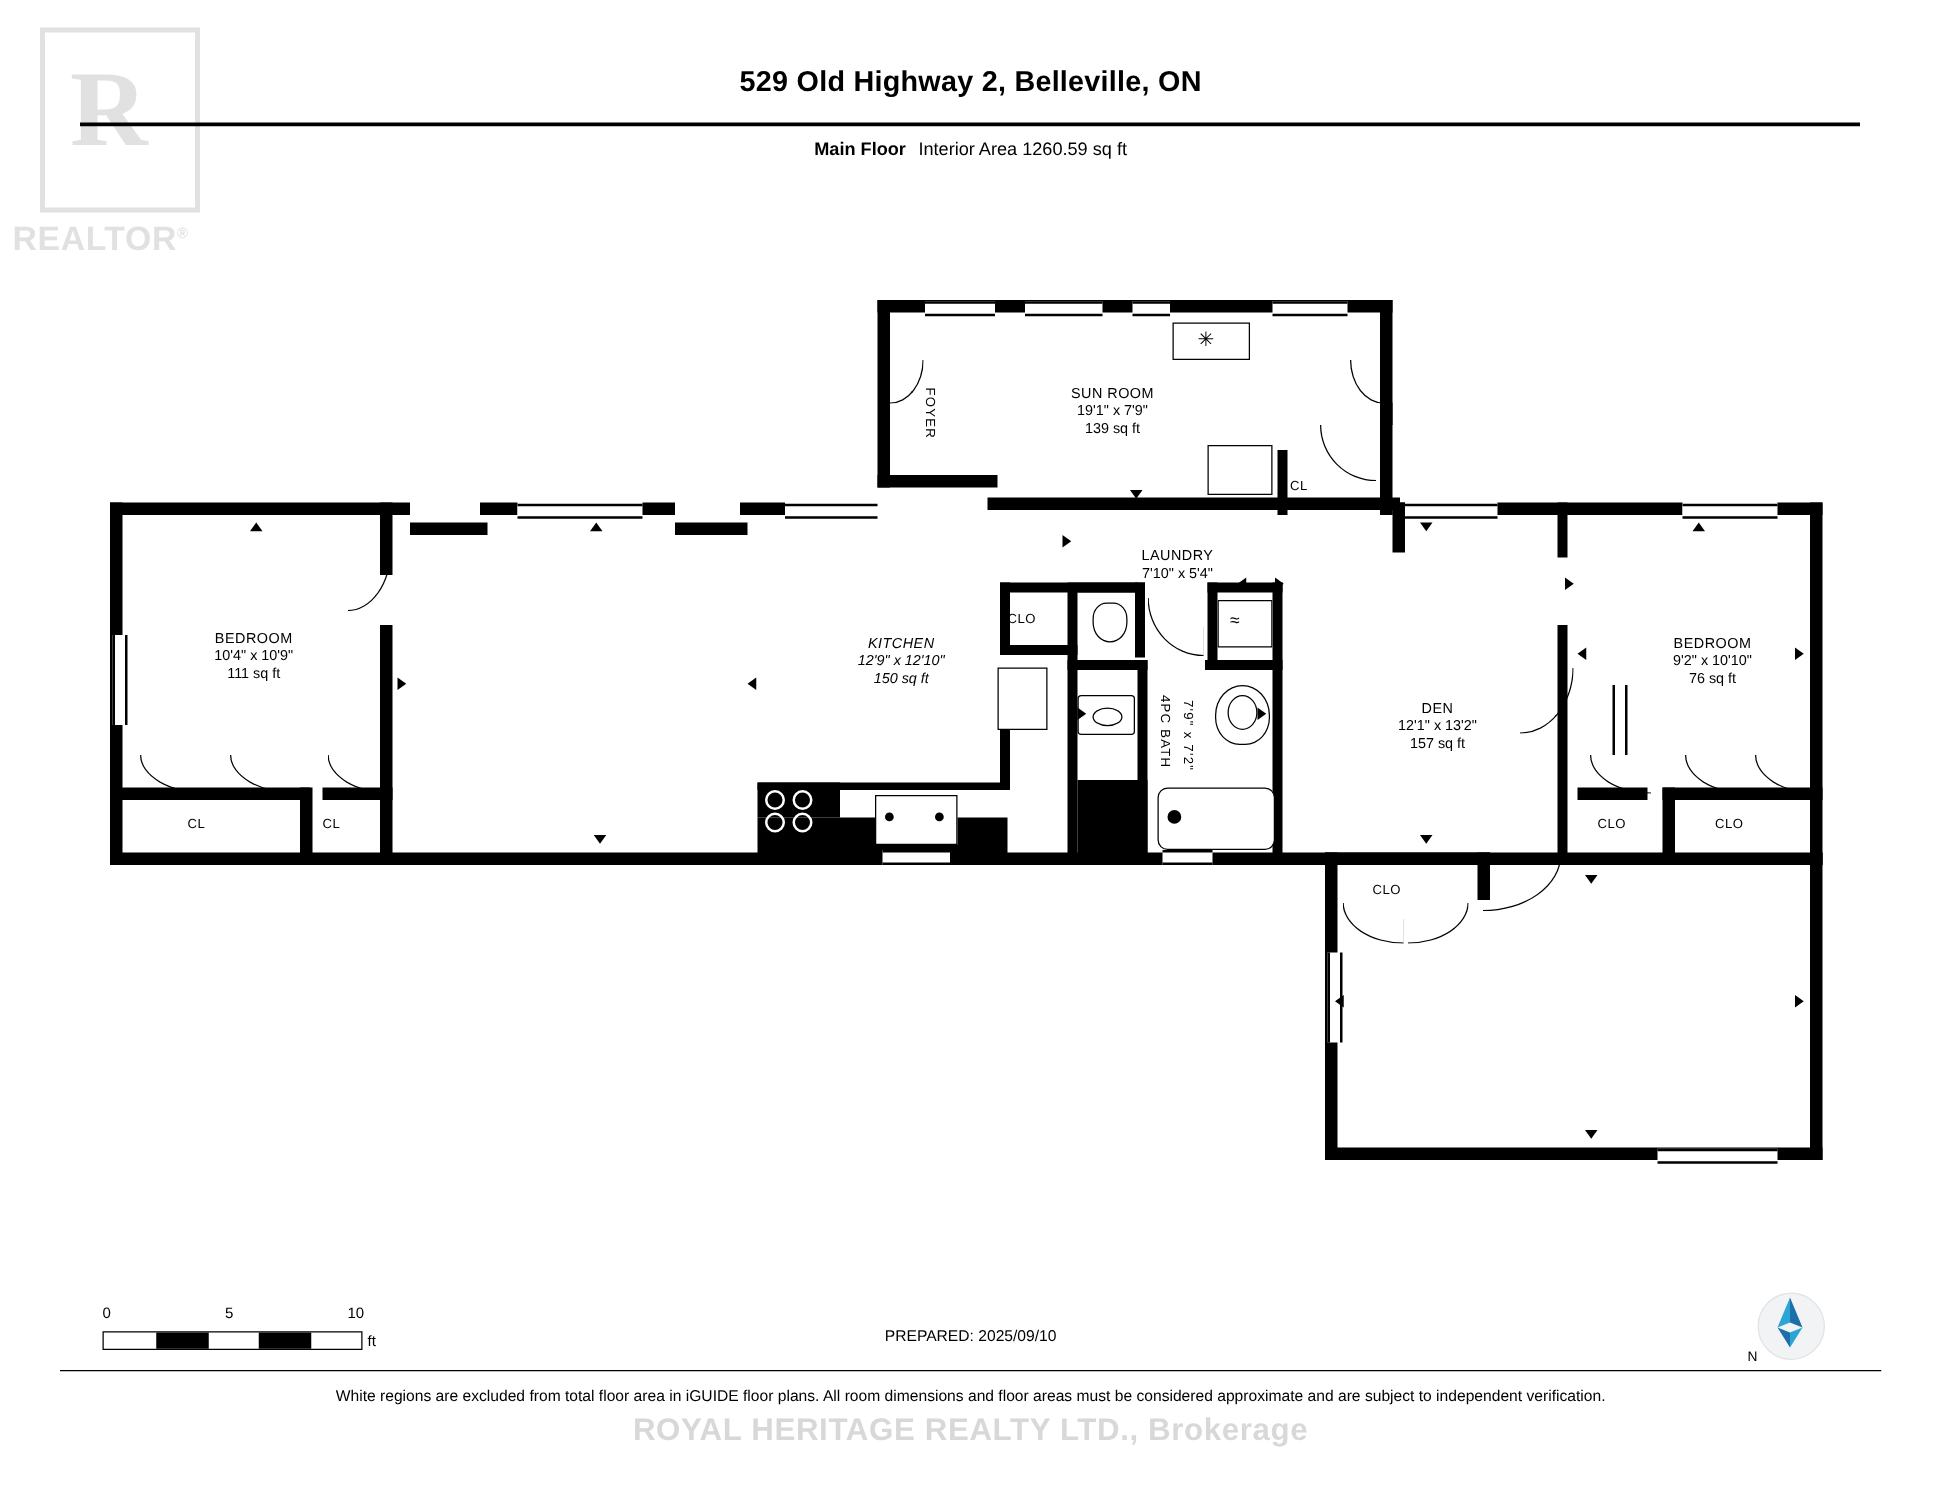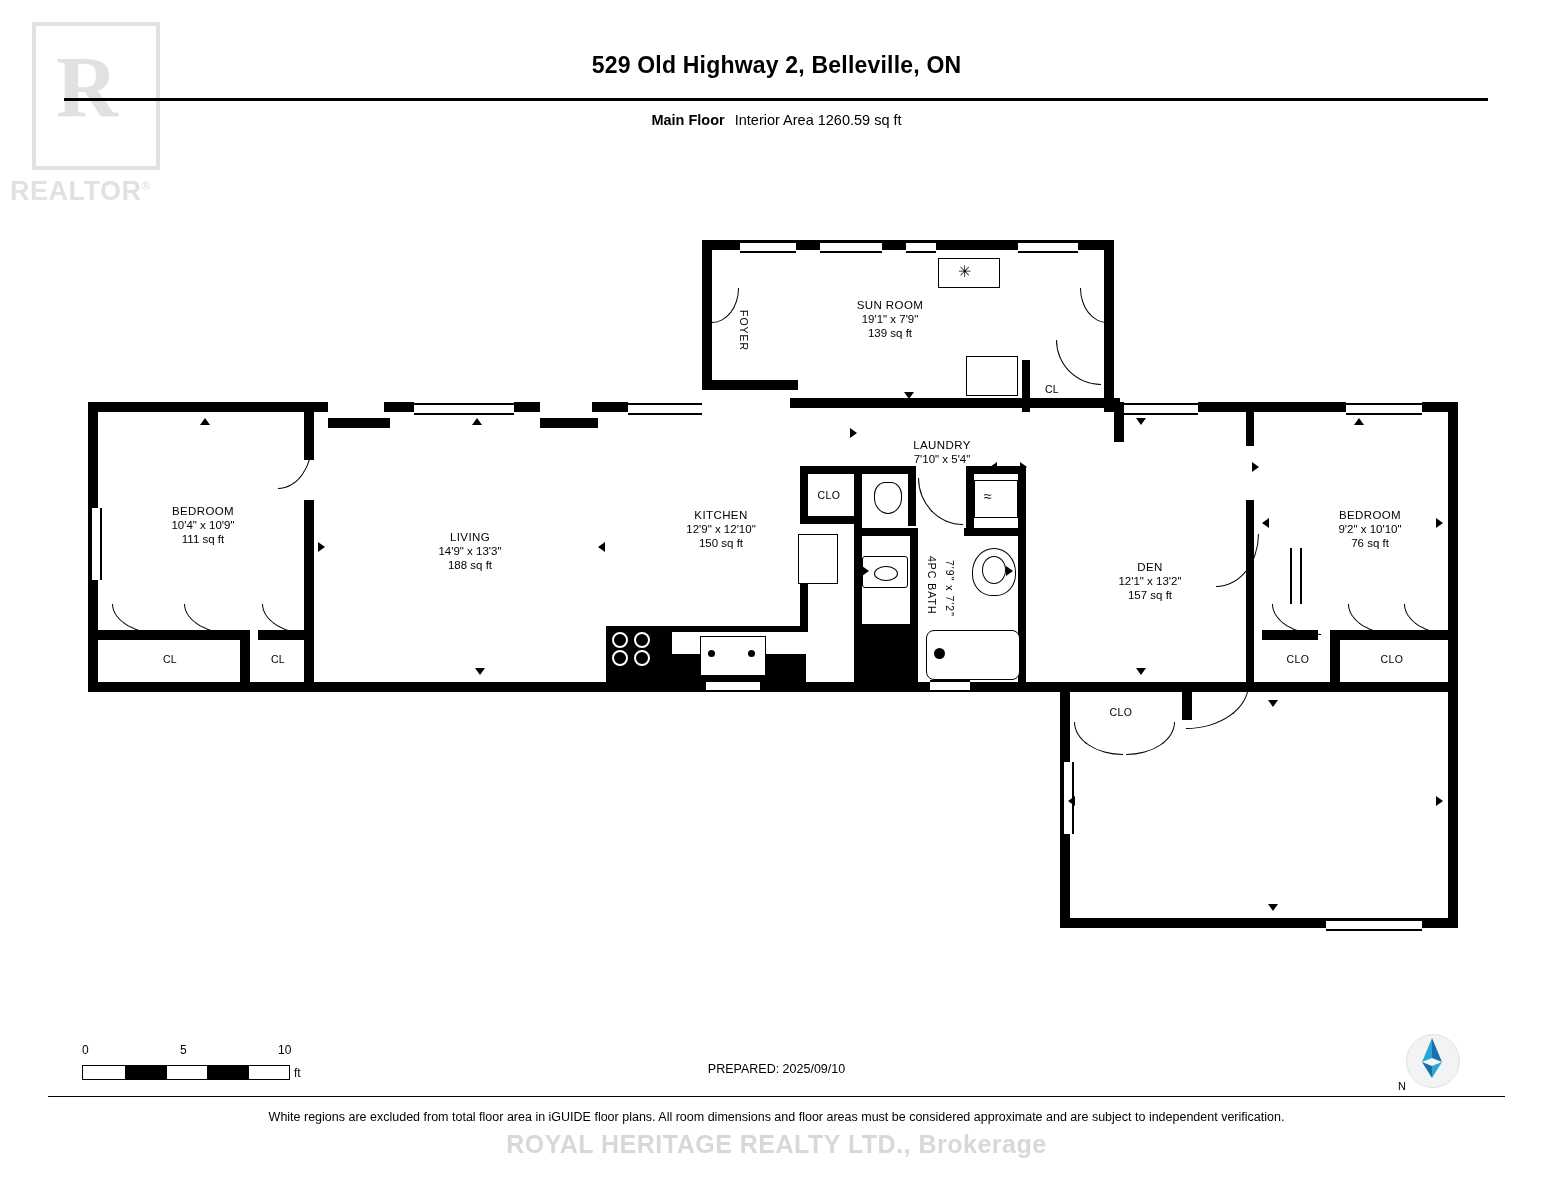--- a/index.html
+++ b/index.html
@@ -16,21 +16,21 @@
   .realtor .box{position:absolute;left:22px;top:14px;width:120px;height:140px;border:4px solid #9d9d9d;}
   .realtor .rtext{position:absolute;left:0;top:168px;width:200px;font-size:27px;font-weight:bold;color:#9d9d9d;letter-spacing:.5px;}
   .realtor .rtext sup{font-size:12px;vertical-align:super;}
   .realtor .rglyph{position:absolute;left:46px;top:36px;font-size:86px;line-height:86px;font-weight:bold;color:#9d9d9d;font-family:"Liberation Serif",serif;}
 
   
   #plan{position:absolute;left:0;top:0;width:1553px;height:1010px;}
   .wall{position:absolute;background:#000;}
   .room{position:absolute;text-align:center;font-size:11.5px;line-height:14px;}
   .room .nm{font-weight:normal;letter-spacing:.4px;}
-  .lbl{position:absolute;font-size:10.5px;letter-spacing:.4px;text-align:center;}
+  .lbl{position:absolute;font-size:10.5px;letter-spacing:.4px;text-align:left;}
   .vlbl{position:absolute;font-size:10.5px;letter-spacing:1px;writing-mode:vertical-rl;}
   .win{position:absolute;background:#fff;border-top:2px solid #000;border-bottom:2px solid #000;}
   .winv{position:absolute;background:#fff;border-left:2px solid #000;border-right:2px solid #000;}
   .door{position:absolute;border:1.6px solid #000;border-radius:0 0 0 100%;border-top:none;border-right:none;}
   .fix{position:absolute;border:1.6px solid #000;background:#fff;}
   .arrow{position:absolute;width:0;height:0;}
   .ad{border-left:5px solid transparent;border-right:5px solid transparent;border-top:7px solid #000;}
   .au{border-left:5px solid transparent;border-right:5px solid transparent;border-bottom:7px solid #000;}
   .al{border-top:5px solid transparent;border-bottom:5px solid transparent;border-right:7px solid #000;}
   .ar{border-top:5px solid transparent;border-bottom:5px solid transparent;border-left:7px solid #000;}
@@ -86,21 +86,21 @@
   <div class="wall" style="left:790px;top:398px;width:330px;height:10px;"></div>
 
   <div class="fix" style="left:938px;top:258px;width:60px;height:28px;"></div>
   <div style="position:absolute;left:958px;top:262px;font-size:16px;">✳</div>
   <div class="fix" style="left:966px;top:356px;width:50px;height:38px;"></div>
 
   <div class="door" style="left:1056px;top:340px;width:44px;height:44px;"></div>
   <div class="door" style="left:1080px;top:288px;width:26px;height:34px;"></div>
   <div class="door" style="left:712px;top:288px;width:26px;height:34px;transform:scaleX(-1);"></div>
 
-  <div class="room" style="left:790px;top:298px;width:200px;">
+  <div class="room" style="left:790px;top:308px;width:200px;">
     <div class="nm">SUN ROOM</div>
     <div>19'1" x 7'9"</div>
     <div>139 sq ft</div>
   </div>
   <div class="vlbl" style="left:738px;top:310px;">FOYER</div>
   <div class="lbl" style="left:1032px;top:383px;width:40px;">CL</div>
   <div class="arrow ad" style="left:904px;top:392px;"></div>
 
   <div class="wall" style="left:88px;top:402px;width:240px;height:10px;"></div>
   <div class="wall" style="left:328px;top:418px;width:62px;height:10px;"></div>
@@ -137,46 +137,41 @@
   <div class="room" style="left:108px;top:504px;width:190px;">
     <div class="nm">BEDROOM</div>
     <div>10'4" x 10'9"</div>
     <div>111 sq ft</div>
   </div>
   <div class="lbl" style="left:150px;top:653px;width:40px;">CL</div>
   <div class="lbl" style="left:258px;top:653px;width:40px;">CL</div>
   <div class="arrow au" style="left:200px;top:418px;"></div>
   <div class="arrow ar" style="left:318px;top:542px;"></div>
 
-  <div class="room" style="left:380px;top:530px;width:180px;">
-    <div class="nm">LIVING</div>
-    <div>14'9" x 13'3"</div>
-    <div>188 sq ft</div>
-  </div>
   <div class="arrow au" style="left:472px;top:418px;"></div>
   <div class="arrow ad" style="left:475px;top:668px;"></div>
   <div class="arrow al" style="left:598px;top:542px;"></div>
 
   <div class="wall" style="left:606px;top:626px;width:66px;height:28px;"></div>
   <div class="wall" style="left:606px;top:626px;width:200px;height:6px;"></div>
   <div class="wall" style="left:800px;top:540px;width:8px;height:92px;"></div>
   <div class="wall" style="left:606px;top:654px;width:200px;height:30px;"></div>
   <div class="fix" style="left:700px;top:636px;width:64px;height:38px;"></div>
   <div style="position:absolute;left:708px;top:650px;width:7px;height:7px;border-radius:50%;background:#000;"></div>
   <div style="position:absolute;left:748px;top:650px;width:7px;height:7px;border-radius:50%;background:#000;"></div>
   <div class="win" style="left:706px;top:680px;width:54px;height:8px;"></div>
   <div style="position:absolute;left:612px;top:632px;width:42px;height:22px;">
     <div style="position:absolute;left:0;top:0;width:12px;height:12px;border-radius:50%;border:2px solid #fff;"></div>
     <div style="position:absolute;left:22px;top:0;width:12px;height:12px;border-radius:50%;border:2px solid #fff;"></div>
     <div style="position:absolute;left:0;top:18px;width:12px;height:12px;border-radius:50%;border:2px solid #fff;"></div>
     <div style="position:absolute;left:22px;top:18px;width:12px;height:12px;border-radius:50%;border:2px solid #fff;"></div>
   </div>
   <div class="fix" style="left:798px;top:534px;width:38px;height:48px;"></div>
 
-  <div class="room" style="left:636px;top:508px;width:170px;">
+  <div class="room" style="left:636px;top:508px;width:170px;font-style:italic;">
     <div class="nm">KITCHEN</div>
     <div>12'9" x 12'10"</div>
     <div>150 sq ft</div>
   </div>
   <div class="arrow ad" style="left:628px;top:668px;"></div>
   <div class="arrow ar" style="left:850px;top:428px;"></div>
 
   <div class="wall" style="left:800px;top:466px;width:110px;height:8px;"></div>
   <div class="wall" style="left:800px;top:466px;width:8px;height:56px;"></div>
   <div class="wall" style="left:854px;top:466px;width:8px;height:62px;"></div>

